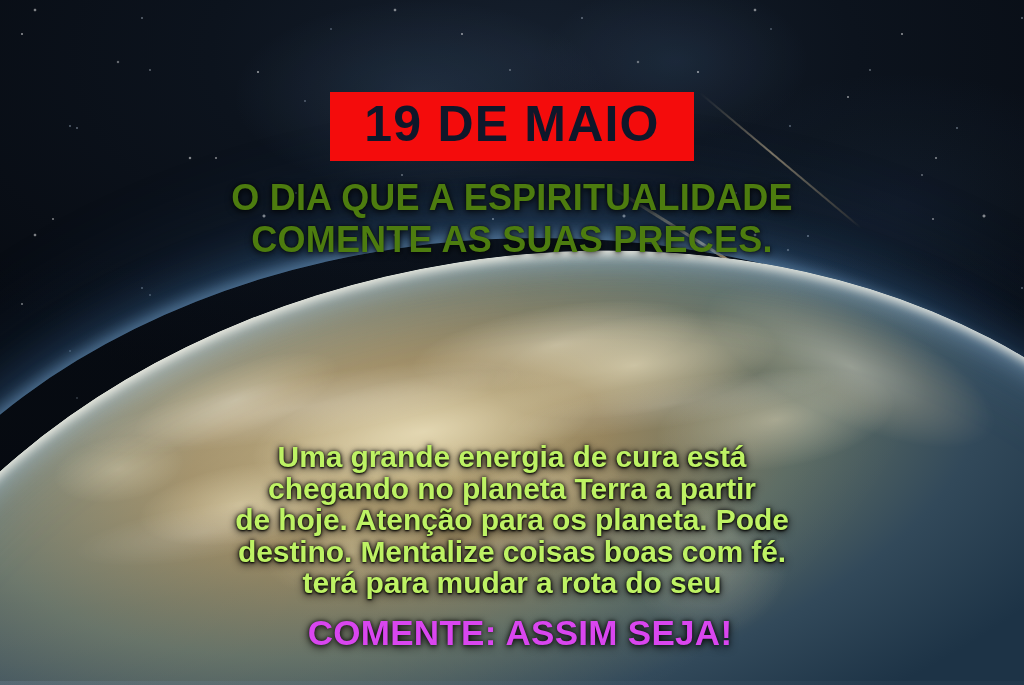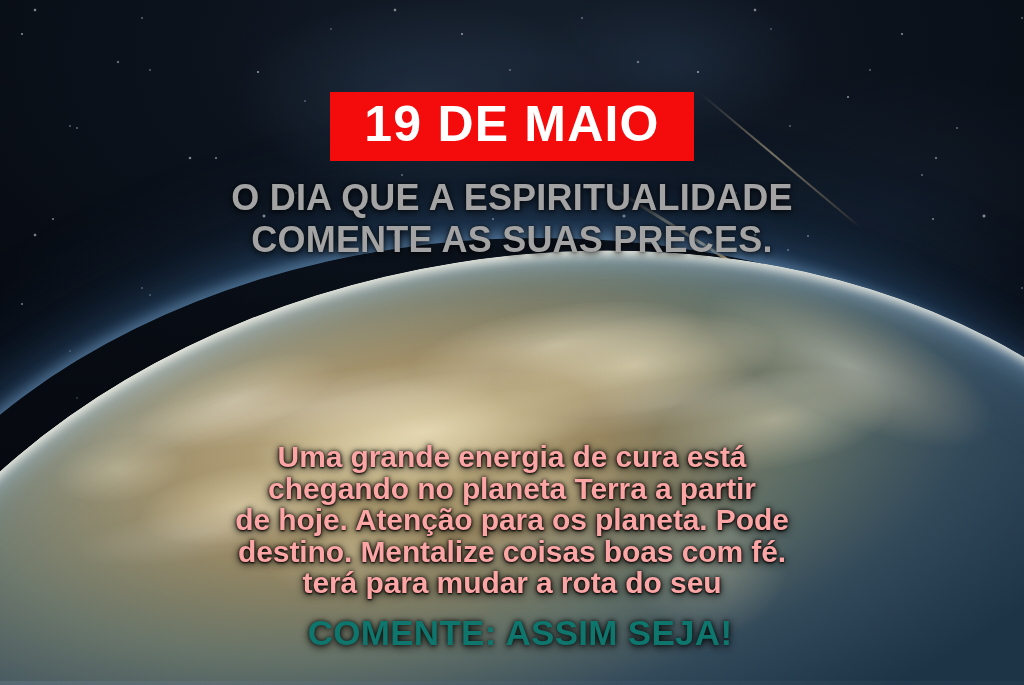--- a/index.html
+++ b/index.html
@@ -204,61 +204,61 @@
     padding:7px 34px 11px 34px;
     display:inline-block;
     line-height:1;
   }
   .date-banner .date-text{
     display:block;
     font-family:"Liberation Sans", sans-serif;
     font-weight:700;
     font-size:50px;
     letter-spacing:1.2px;
-    color:#ffffff;
+    color:#0f172a;
     white-space:nowrap;
     line-height:1.02;
   }
 
   .headline{
     margin-top:16px;
     text-align:center;
-    color:#a3a3a3;
+    color:#4d7c0f;
     font-family:"Liberation Sans", sans-serif;
     font-weight:700;
     font-size:36px;
     line-height:1.18;
     letter-spacing:.2px;
     text-shadow:0 2px 7px rgba(0,0,0,.78), 0 0 3px rgba(0,0,0,.6);
     white-space:nowrap;
   }
   .headline .hl-line{ display:block; }
 
   .body-copy{
     position:absolute;
     left:0; right:0;
     top:441px;
     text-align:center;
-    color:#fca5a5;
+    color:#bef264;
     font-family:"Liberation Sans", sans-serif;
     font-weight:700;
     font-size:30px;
     line-height:1.05;
     letter-spacing:-.1px;
     text-shadow:0 2px 8px rgba(0,0,0,.92), 0 0 4px rgba(0,0,0,.85), 0 1px 2px rgba(0,0,0,.9);
     padding:0 40px;
   }
   .body-copy .bc-line{ display:block; white-space:nowrap; }
 
   .cta{
     position:absolute;
     left:16px; right:0;
     top:613px;
     text-align:center;
-    color:#0f766e;
+    color:#d946ef;
     font-family:"Liberation Sans", sans-serif;
     font-weight:700;
     font-size:35px;
     letter-spacing:.3px;
     text-shadow:0 2px 8px rgba(0,0,0,.9), 0 0 4px rgba(0,0,0,.75);
     white-space:nowrap;
   }
 </style>
 </head>
 <body>

